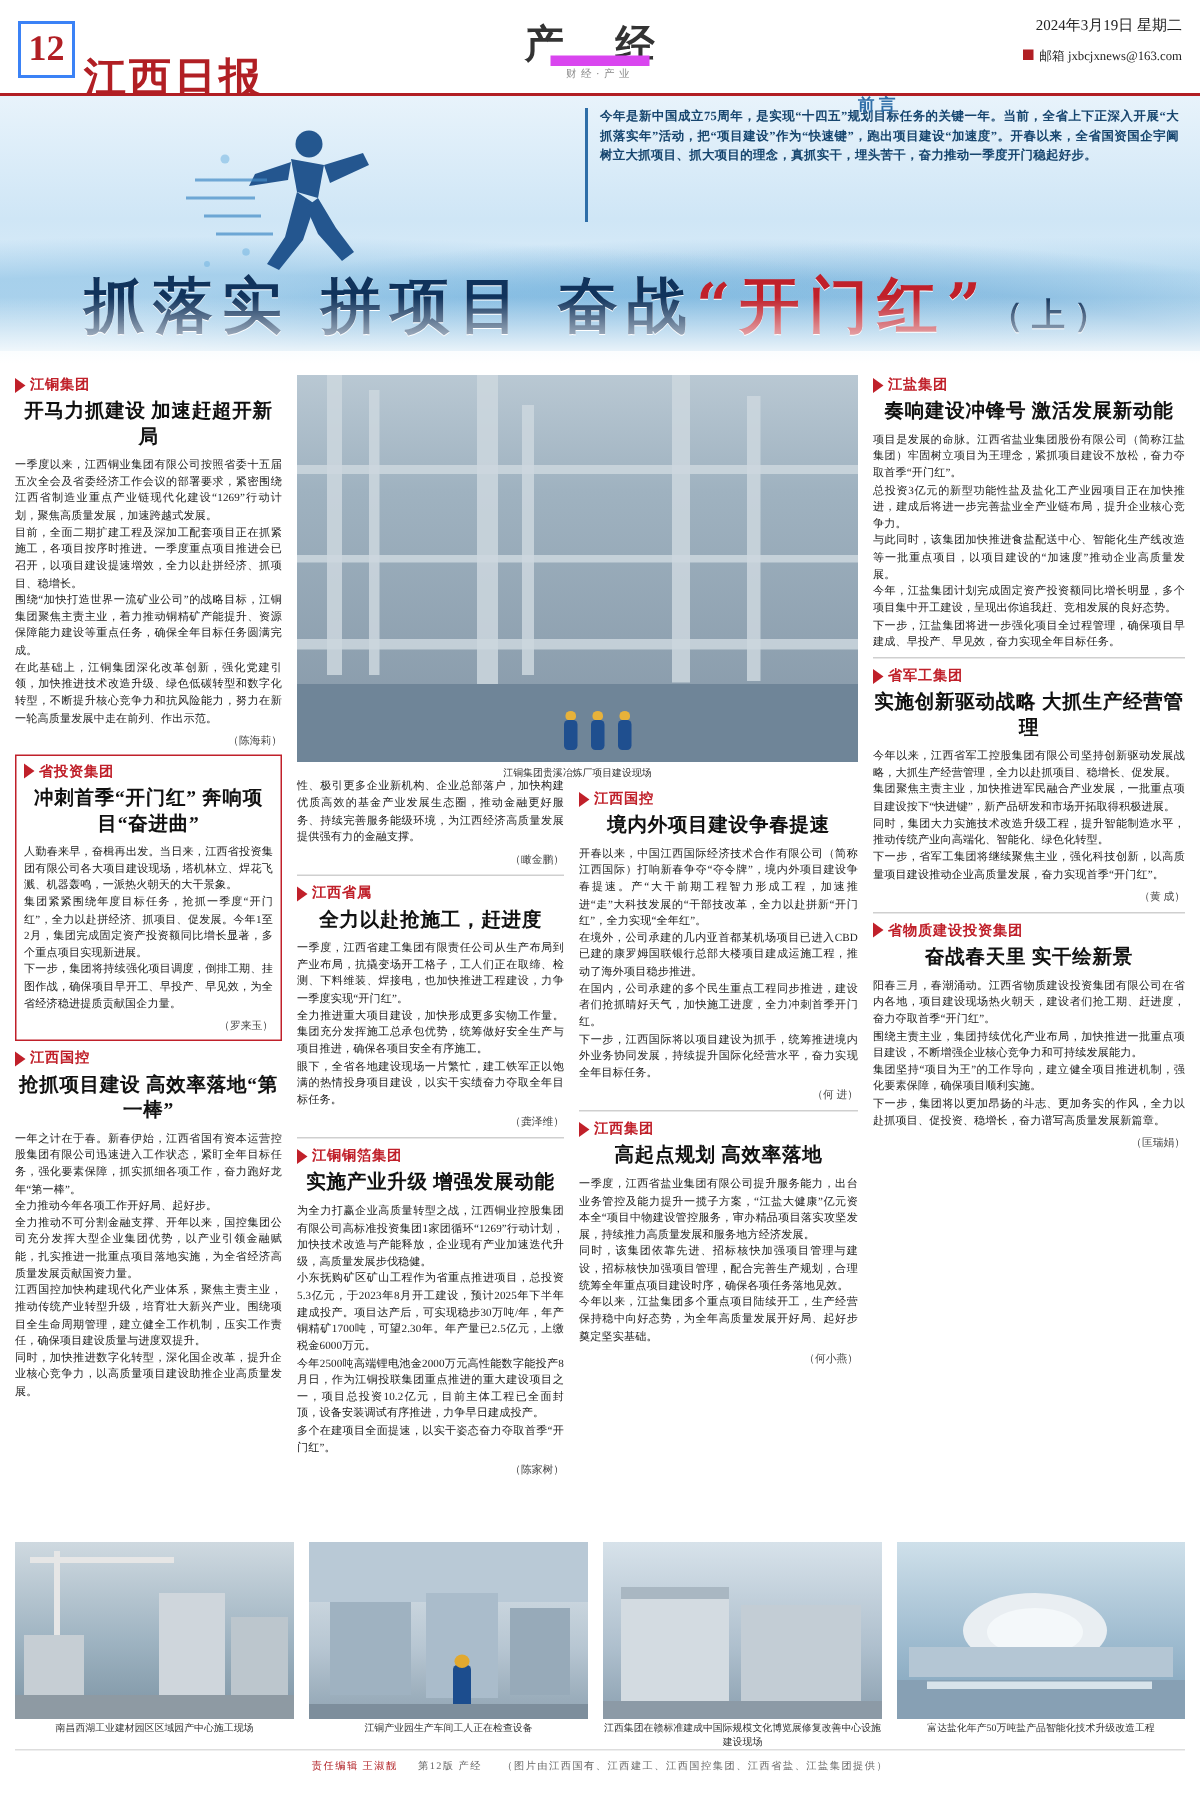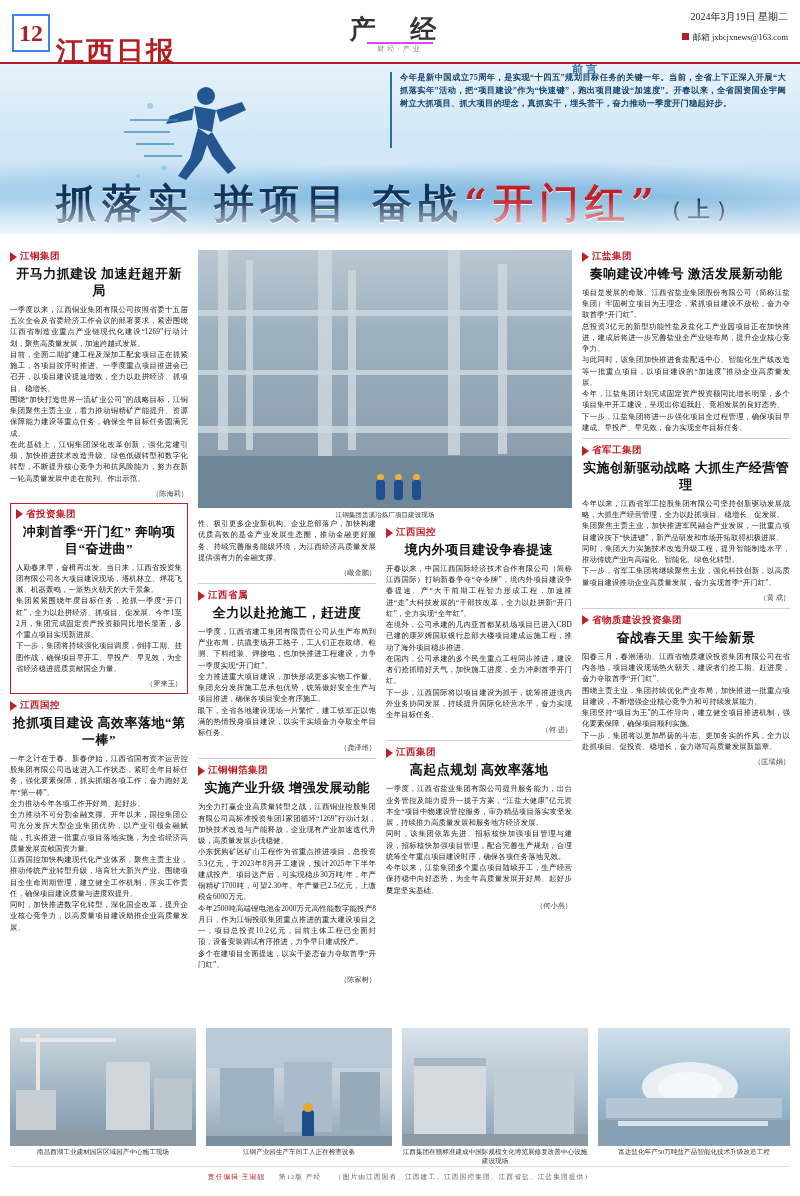--- a/index.html
+++ b/index.html
@@ -34,21 +34,21 @@
   }
   .paper-name .en{display:block;font-size:7px;letter-spacing:1px;color:#b11f24;font-weight:normal;margin-top:1px;}
   .section-title{
     position:absolute;left:0;right:0;top:12px;text-align:center;
     font-size:26px;letter-spacing:14px;color:#333;font-weight:bold;
   }
   .section-sub{
     position:absolute;left:0;right:0;top:44px;text-align:center;
     font-size:7px;letter-spacing:3px;color:#888;
   }
-  .section-sub span{border-top:2px solid #d946ef;padding:1px 10px 0 10px;}
+  .section-sub span{border-top:7px solid #d946ef;padding:1px 10px 0 10px;}
   .date-line{
     position:absolute;right:12px;top:10px;font-size:10px;color:#222;
   }
   .mail-line{
     position:absolute;right:12px;top:32px;font-size:8.5px;color:#222;
   }
   .mail-line .sq{display:inline-block;width:7px;height:7px;background:#b11f24;margin-right:4px;}
 
   
   .hero{

